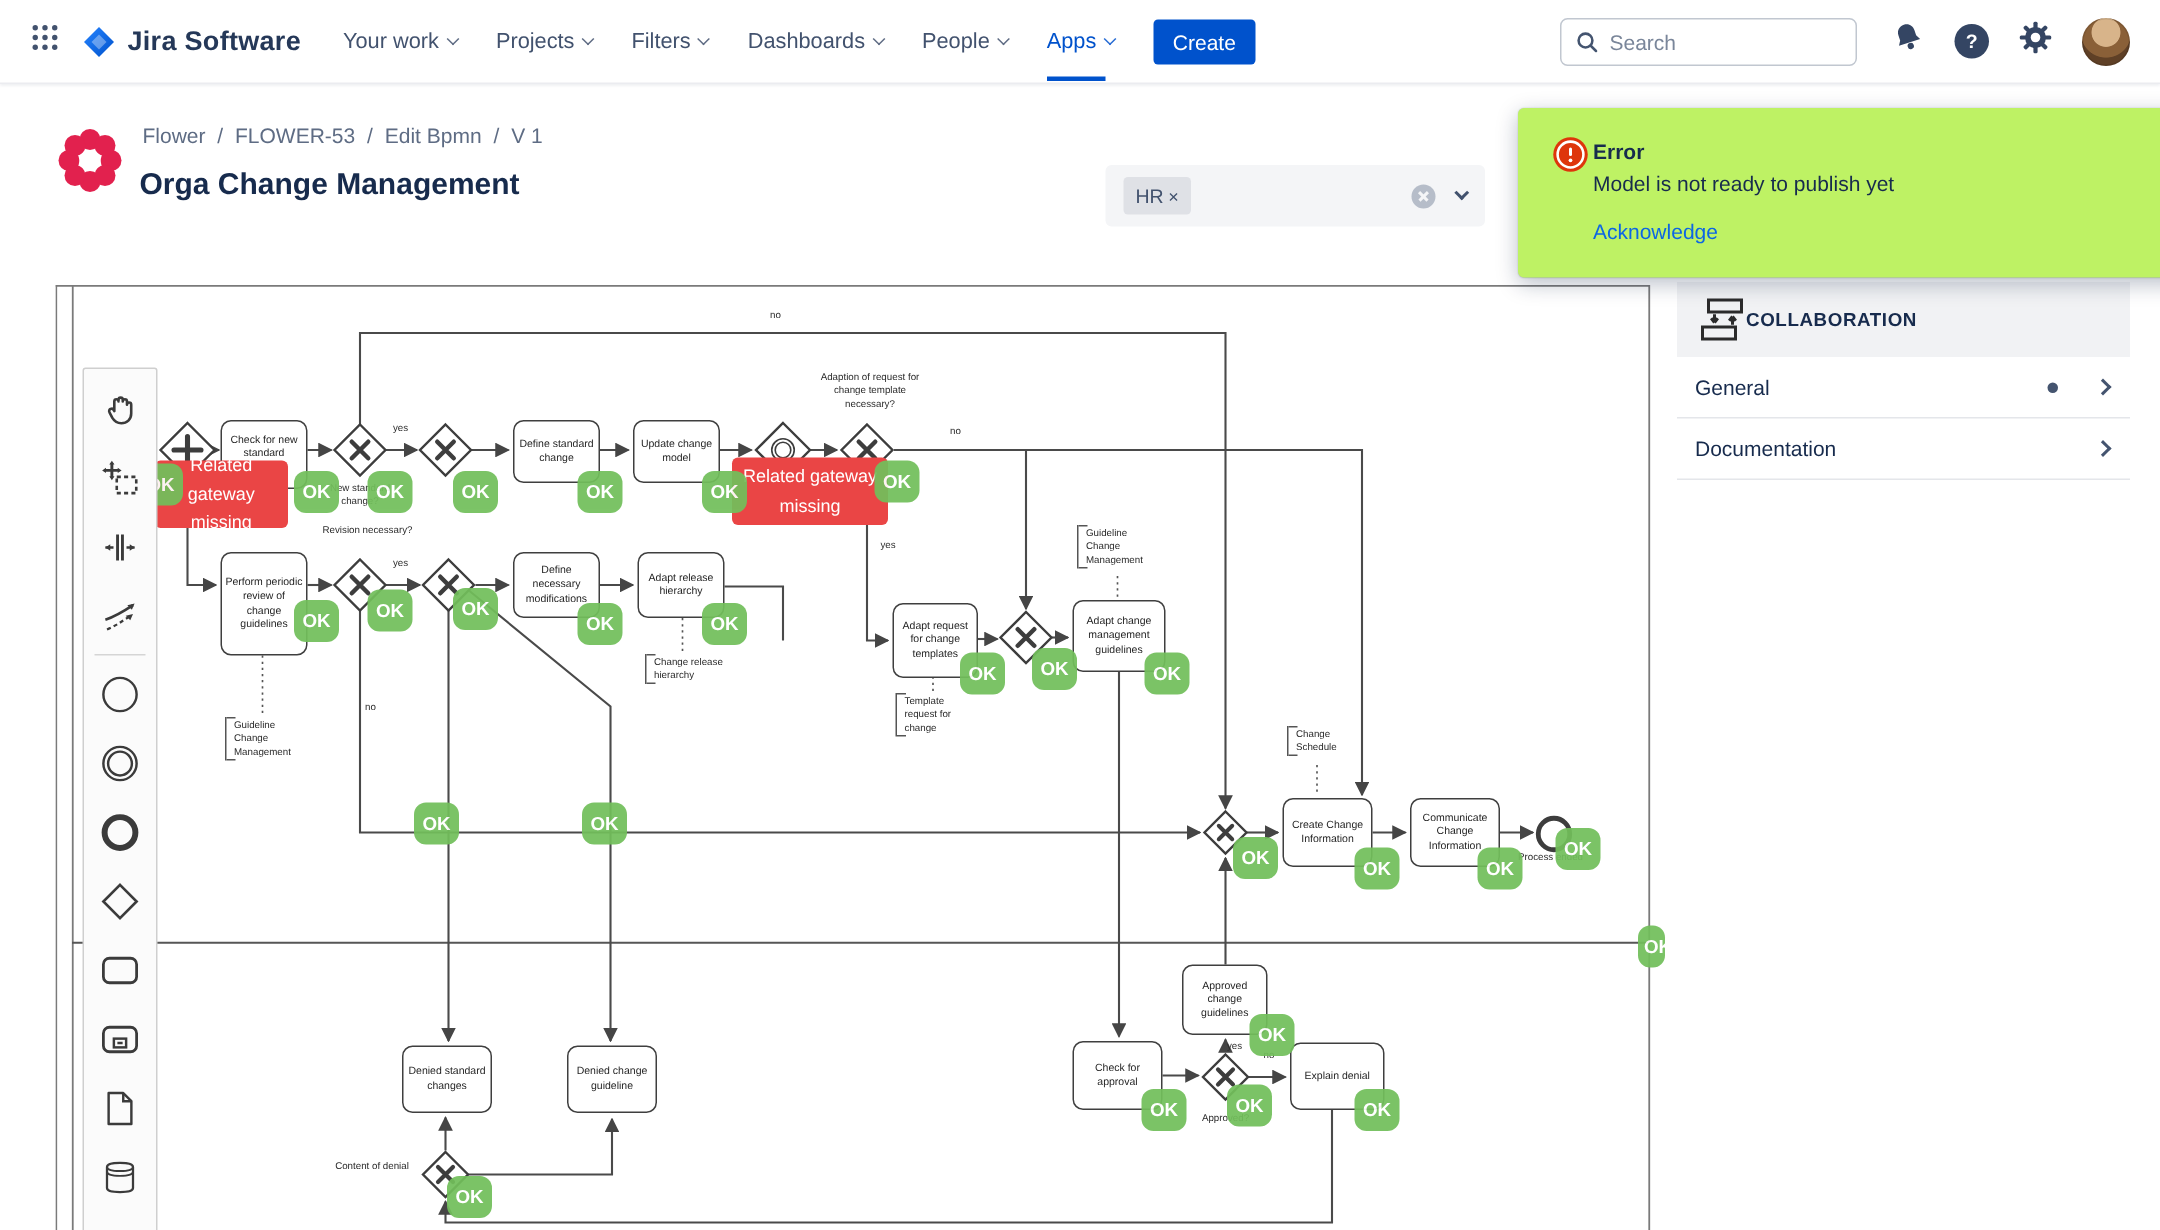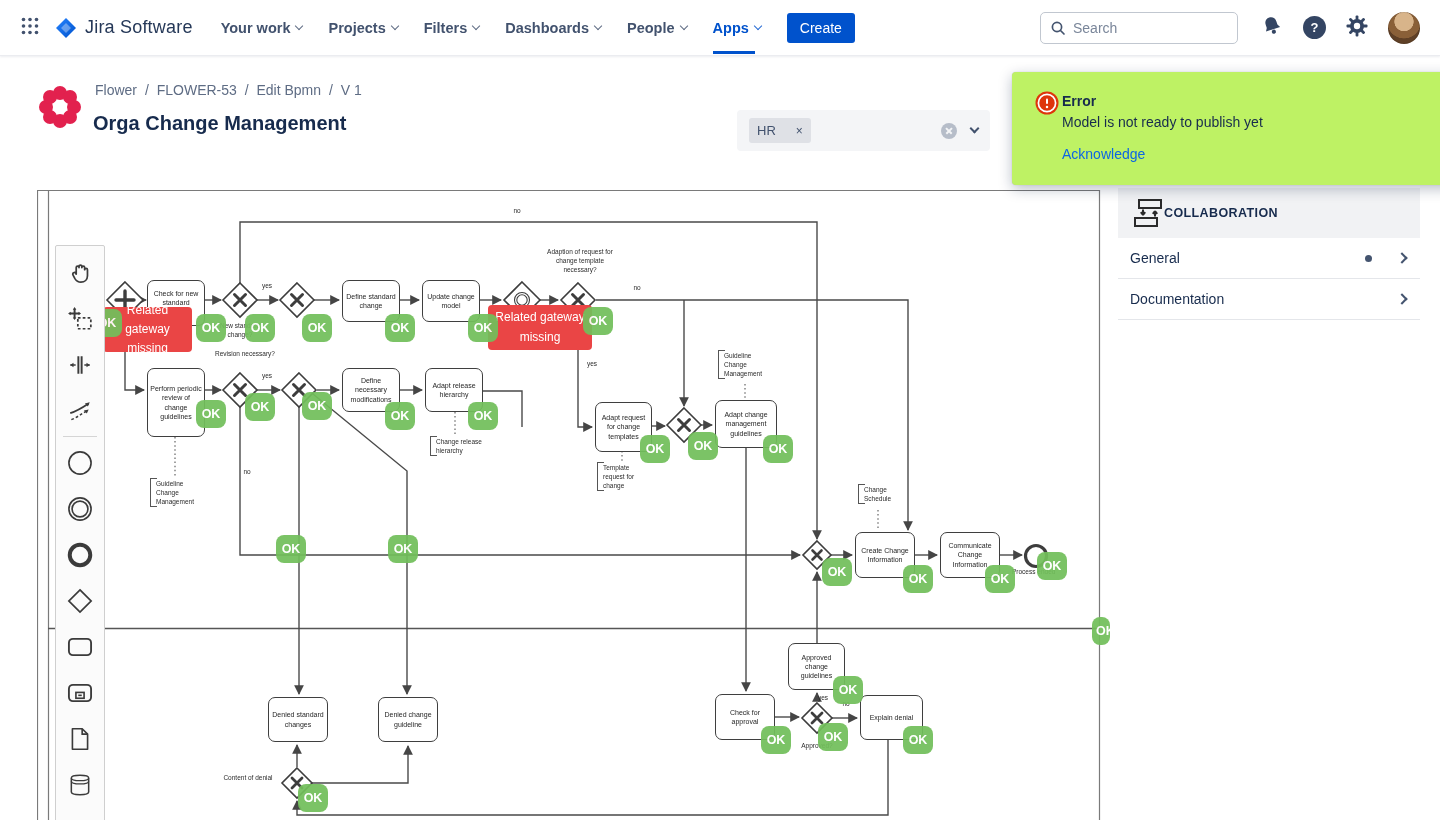--- a/index.html
+++ b/index.html
@@ -6,23 +6,23 @@
   html,body { width:1440px; height:820px; overflow:hidden; background:#fff;
     font-family:"Liberation Sans", sans-serif; }
   .abs { position:absolute; }
 
   
   .topnav { position:absolute; left:0; top:0; width:1440px; height:56px; background:#fff;
     display:flex; align-items:center; padding:0 20px; border-bottom:1px solid #EBECF0;
     box-shadow:0 1px 2px rgba(9,30,66,.08); z-index:40; }
   .grid-icon { margin-right:14px; cursor:pointer; }
   .brand { display:flex; align-items:center; gap:7px; margin-right:28px; }
-  .brand-name { font-size:18px; font-weight:400; color:#253858; letter-spacing:.2px; }
+  .brand-name { font-size:18px; font-weight:700; color:#253858; letter-spacing:.2px; }
   .nav-item { position:relative; display:flex; align-items:center; color:#42526E; font-size:14.5px;
-    font-weight:700; margin-right:26px; cursor:pointer; }
+    font-weight:400; margin-right:26px; cursor:pointer; }
   .nav-item.active { color:#0052CC; }
   .nav-item.active::after { content:""; position:absolute; left:0; right:6px; bottom:-18px;
     height:3px; background:#0052CC; }
   .chev { width:6px; height:6px; border-right:1.8px solid currentColor; border-bottom:1.8px solid currentColor;
     transform:rotate(45deg); margin-left:6px; margin-top:-4px; opacity:.85; }
   .create-btn { background:#0052CC; color:#fff; font-size:14px; font-weight:500; border:none;
     border-radius:3px; padding:7px 13px; cursor:pointer; font-family:inherit; }
   .nav-spacer { flex:1; }
   .search-wrap { position:relative; width:198px; height:32px; margin-right:22px; }
   .search-input { width:100%; height:100%; border:1.5px solid #C1C7D0; border-radius:5px;
@@ -38,21 +38,21 @@
 
   
   .breadcrumb { position:absolute; left:95px; top:82px; font-size:14px; color:#5E6C84; z-index:10; }
   .breadcrumb span { margin-right:4px; }
   .bc-item { cursor:pointer; }
   .page-title { position:absolute; left:93px; top:112px; font-size:20px; font-weight:700; color:#172B4D; z-index:10; }
 
   .filter-select { position:absolute; left:737px; top:110px; width:253px; height:41px; background:#F4F5F7;
     border-radius:4px; display:flex; align-items:center; padding:0 12px; z-index:10; }
   .chip { background:#DFE1E6; border-radius:3px; color:#42526E; font-size:13px; padding:5px 8px;
-    display:flex; align-items:center; gap:20px; cursor:pointer; }
+    display:flex; align-items:center; gap:3px; cursor:pointer; }
   .chip-x { font-size:12px; color:#42526E; cursor:pointer; }
   .filter-spacer { flex:1; }
   .clear-btn { width:16px; height:16px; border-radius:50%; background:#B6BDC9; position:relative; margin-right:14px; cursor:pointer; }
   .clear-btn::before,.clear-btn::after { content:""; position:absolute; left:4px; top:7.2px; width:8px; height:1.6px;
     background:#F4F5F7; }
   .clear-btn::before { transform:rotate(45deg); } .clear-btn::after { transform:rotate(-45deg); }
   .sel-chev { width:7px; height:7px; border-right:2px solid #42526E; border-bottom:2px solid #42526E;
     transform:rotate(45deg); margin-top:-4px; cursor:pointer; }
 
   

